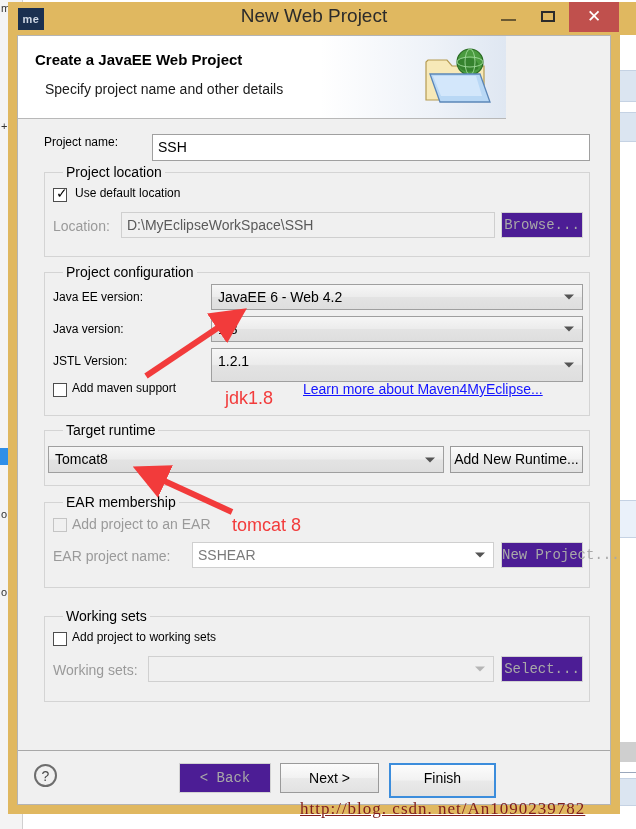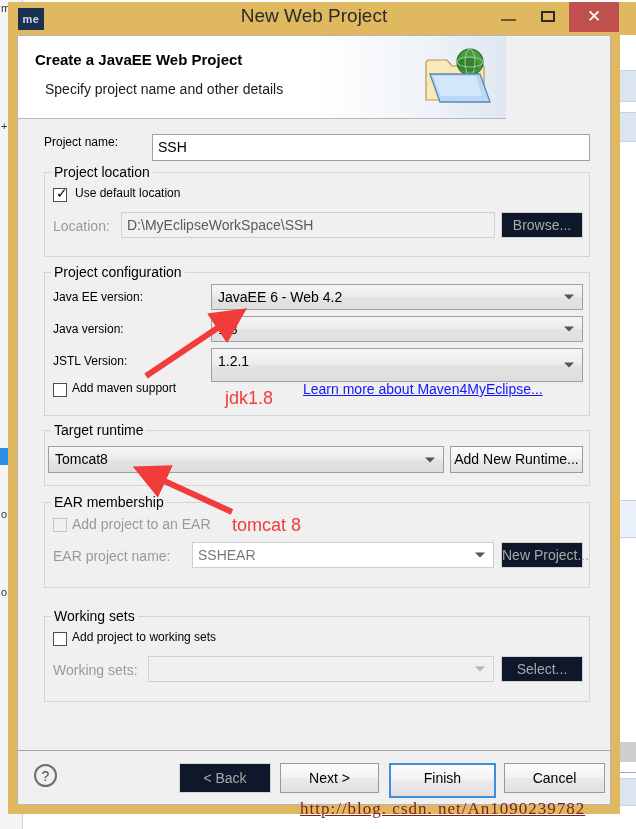--- a/index.html
+++ b/index.html
@@ -214,20 +214,21 @@
     background: transparent;
     box-sizing: border-box;
   }
   .group-title {
     position: absolute;
     font-size: 14px;
     color: #000;
     background: #f0f0f0;
     padding: 0 3px;
     white-space: nowrap;
+    margin-left: 12px;
   }
 
   
   .textfield {
     position: absolute;
     background: #ffffff;
     border: 1px solid #a0a0a0;
     box-sizing: border-box;
     font-size: 14px;
     color: #000;
@@ -278,23 +279,24 @@
     background: linear-gradient(to bottom, #fcfcfc 0%, #f2f2f2 48%, #e9e9e9 52%, #e2e2e2 100%);
     border: 1px solid #9a9a9a;
     box-sizing: border-box;
     font-size: 14px;
     color: #000;
     text-align: center;
     cursor: default;
     white-space: nowrap;
   }
   .btn.disabled {
-    background: #0f172a;
+    background: #4c1d95;
     border: 1px solid #d2d2d2;
     color: #a8a8a8;
+    font-family: Liberation Mono, monospace;
   }
   .btn.focus {
     border: 2px solid #3c8ddc;
   }
 
   
   .cbox {
     position: absolute;
     width: 14px; height: 14px;
     background: #ffffff;
@@ -503,21 +505,20 @@
       </div>
       <div class="btn disabled" style="left:483px; top:536px; width:82px; height:26px; line-height:24px">Select...</div>
 
     </div>
 
     <div id="footer">
       <div id="help-icon">?</div>
       <div class="btn disabled" style="left:161px; top:12px; width:92px; height:30px; line-height:28px">&lt; Back</div>
       <div class="btn" style="left:262px; top:12px; width:99px; height:30px; line-height:28px">Next &gt;</div>
       <div class="btn focus" style="left:371px; top:12px; width:107px; height:35px; line-height:26px">Finish</div>
-      <div class="btn" style="left:486px; top:12px; width:101px; height:30px; line-height:28px">Cancel</div>
     </div>
 
   </div>
 </div>
 
 <svg id="arrows">
   <defs>
     <marker id="ah" markerWidth="6" markerHeight="6" refX="1" refY="3" orient="auto">
       <path d="M0,0 L6,3 L0,6 Z" fill="#f23b3b"></path>
     </marker>

